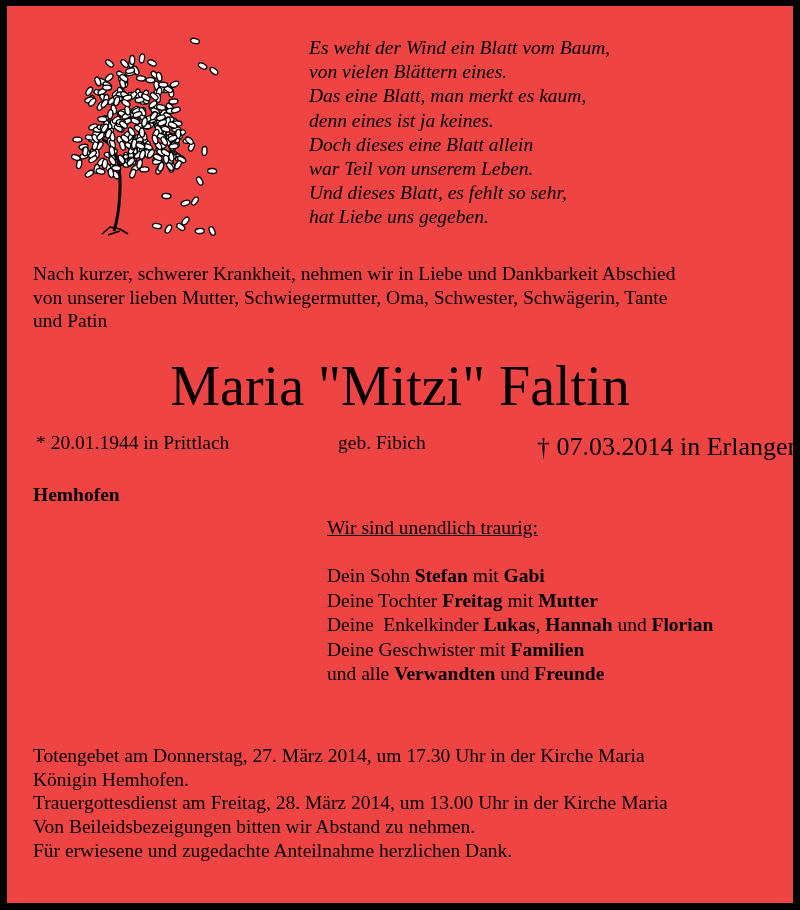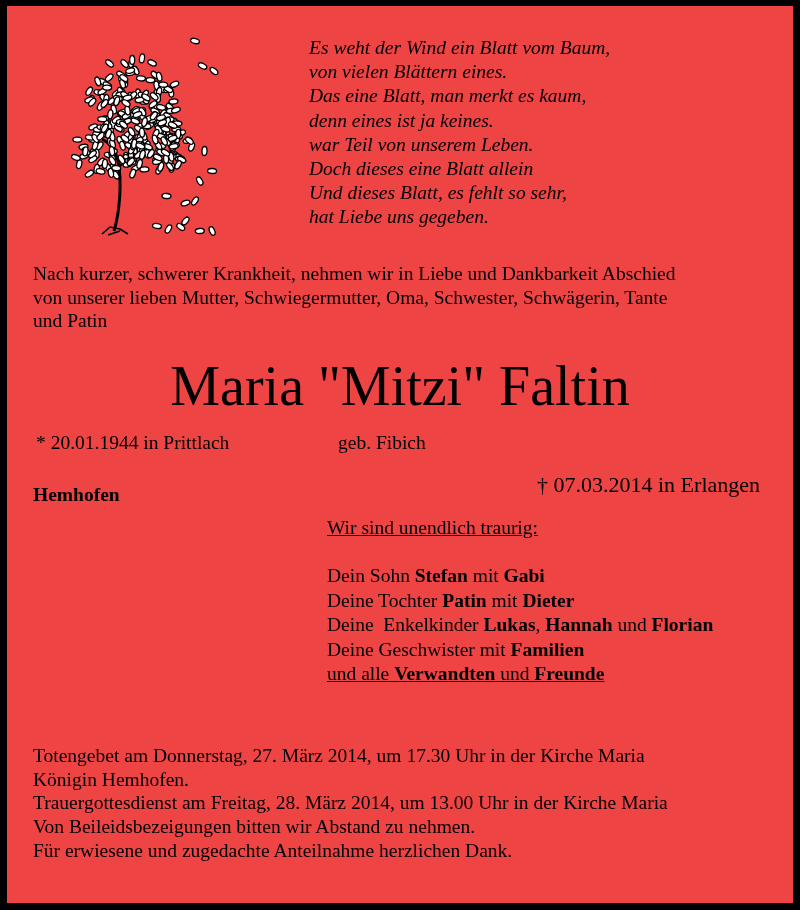--- a/index.html
+++ b/index.html
@@ -23,21 +23,21 @@
     position: absolute; left: 26px; top: 256px; width: 760px;
     font-size: 19.5px; line-height: 23.5px;
   }
   .intro div { white-space: nowrap; }
   .name {
     position: absolute; left: 0; width: 786px; top: 350px; text-align: center;
     font-size: 56px; line-height: 60px; white-space: nowrap;
   }
   .born { position: absolute; left: 29px; top: 426px; font-size: 19.5px; white-space: nowrap; }
   .geb { position: absolute; left: 331px; top: 426px; font-size: 19.5px; font-weight: normal; white-space: nowrap; }
-  .died { position: absolute; left: 530px; top: 426px; font-size: 22px; white-space: nowrap; margin-top: 40px; }
+  .died { position: absolute; left: 530px; top: 426px; font-size: 26px; white-space: nowrap; }
   .place { position: absolute; left: 26px; top: 478px; font-size: 19.5px; font-weight: bold; }
   .mourn-title { position: absolute; left: 320px; top: 511px; font-size: 19.5px; white-space: nowrap; text-decoration: underline; }
   .mourners {
     position: absolute; left: 320px; top: 558px;
     font-size: 19.5px; line-height: 24.5px;
   }
   .mourners div { white-space: nowrap; }
   .mourners b { font-weight: bold; }
   .closing {
     position: absolute; left: 26px; top: 738px;
@@ -353,22 +353,22 @@
         <ellipse cx="150.1" cy="200" rx="4.5" ry="2.5" transform="rotate(66 150.1 200)"></ellipse>
         <ellipse cx="123.5" cy="190" rx="4.5" ry="2.5" transform="rotate(130 123.5 190)"></ellipse>
       </g>
   </svg>
 
   <div class="poem">
     <div>Es weht der Wind ein Blatt vom Baum,</div>
     <div>von vielen Blättern eines.</div>
     <div>Das eine Blatt, man merkt es kaum,</div>
     <div>denn eines ist ja keines.</div>
+    <div>Doch dieses eine Blatt allein</div>
     <div>war Teil von unserem Leben.</div>
-    <div>Doch dieses eine Blatt allein</div>
     <div>Und dieses Blatt, es fehlt so sehr,</div>
     <div>hat Liebe uns gegeben.</div>
   </div>
 
   <div class="intro">
     <div>Nach kurzer, schwerer Krankheit, nehmen wir in Liebe und Dankbarkeit Abschied</div>
     <div>von unserer lieben Mutter, Schwiegermutter, Oma, Schwester, Schwägerin, Tante</div>
     <div>und Patin</div>
   </div>
 
@@ -376,24 +376,24 @@
 
   <div class="born">* 20.01.1944 in Prittlach</div>
   <div class="geb">geb. Fibich</div>
   <div class="died">† 07.03.2014 in Erlangen</div>
 
   <div class="place">Hemhofen</div>
 
   <div class="mourn-title">Wir sind unendlich traurig:</div>
   <div class="mourners" id="mourners">
       <div style="white-space: pre;"><span>Dein Sohn </span><b>Stefan</b><span> mit </span><b>Gabi</b></div>
-      <div style="white-space: pre;"><span>Deine Tochter </span><b>Patin</b><span> mit </span><b>Dieter</b></div>
+      <div style="white-space: pre;"><span>Deine Tochter </span><b>Freitag</b><span> mit </span><b>Mutter</b></div>
       <div style="white-space: pre; text-align: center;"><span>Deine  Enkelkinder </span><b>Lukas</b><span>, </span><b>Hannah</b><span> und </span><b>Florian</b></div>
       <div style="white-space: pre;"><span>Deine Geschwister mit </span><b>Familien</b></div>
-      <div style="white-space: pre; text-decoration: underline;"><span>und alle </span><b>Verwandten</b><span> und </span><b>Freunde</b></div>
+      <div style="white-space: pre;"><span>und alle </span><b>Verwandten</b><span> und </span><b>Freunde</b></div>
     </div>
 
   <div class="closing">
     <div>Totengebet am Donnerstag, 27. März 2014, um 17.30 Uhr in der Kirche Maria</div>
     <div>Königin Hemhofen.</div>
     <div>Trauergottesdienst am Freitag, 28. März 2014, um 13.00 Uhr in der Kirche Maria</div>
     <div>Von Beileidsbezeigungen bitten wir Abstand zu nehmen.</div>
     <div>Für erwiesene und zugedachte Anteilnahme herzlichen Dank.</div>
   </div>
 </div>

